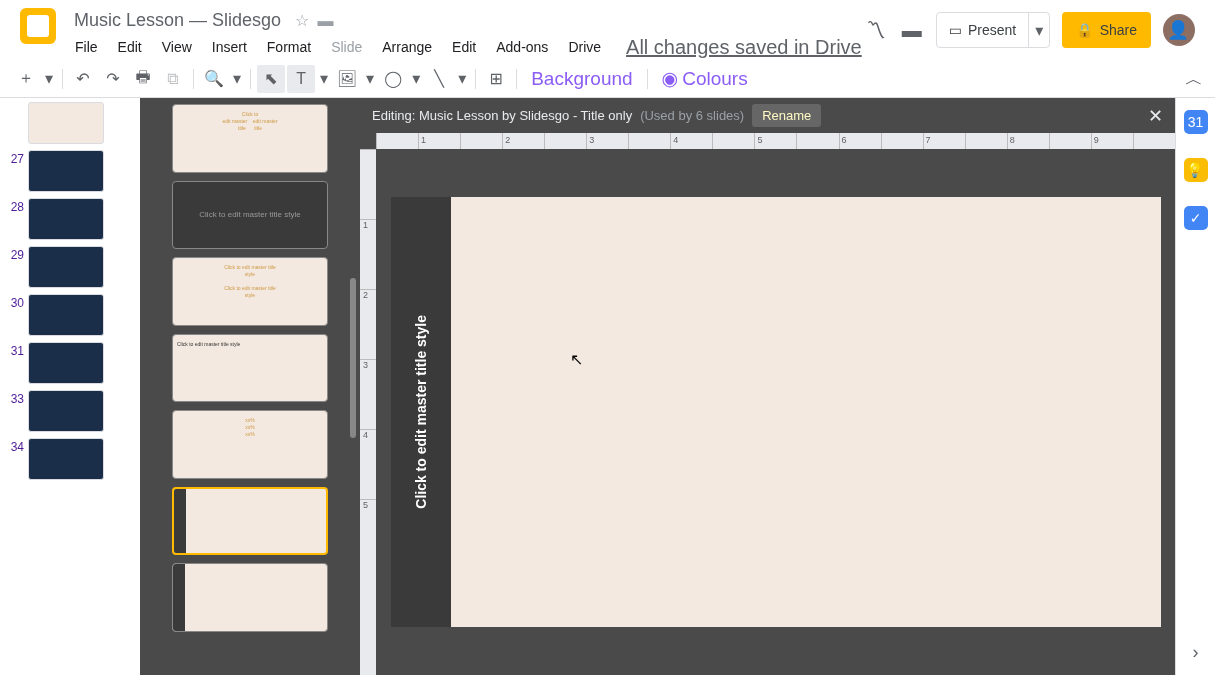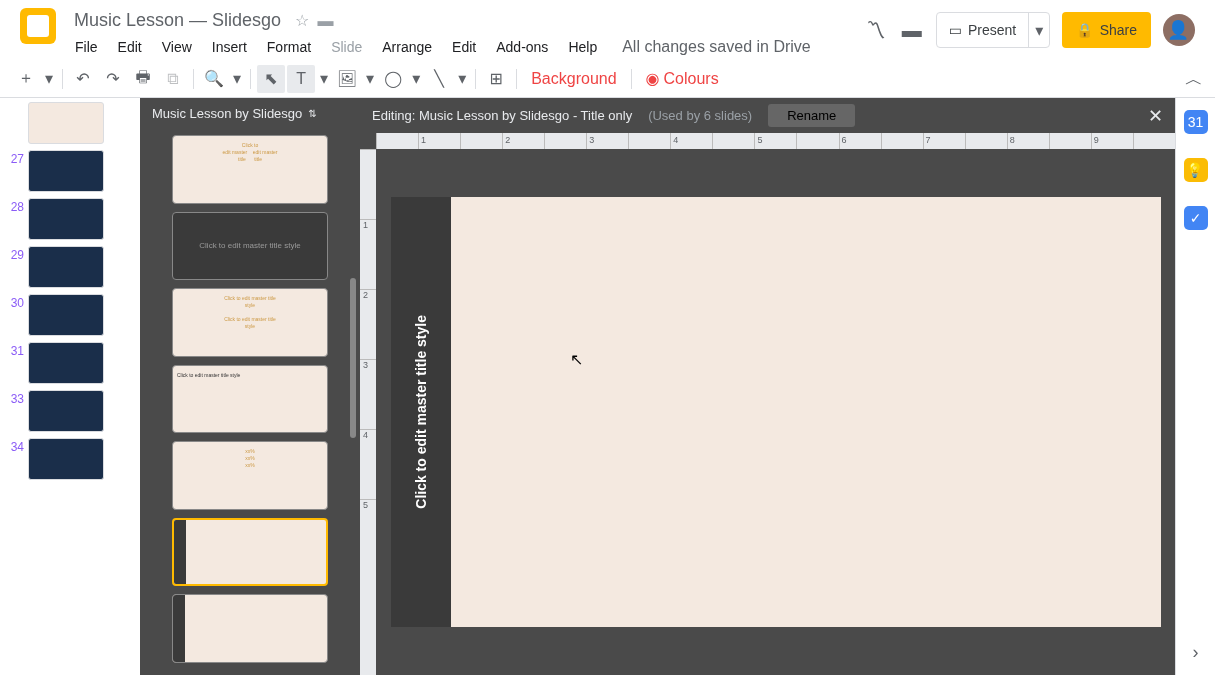--- a/index.html
+++ b/index.html
@@ -7,52 +7,52 @@
 .topbar { display: flex; padding: 8px 20px; height: 60px; }
 .logo { width: 36px; height: 36px; background: #ffba00; border-radius: 6px; display: flex; align-items: center; justify-content: center; margin-right: 12px; }
 .logo-inner { width: 22px; height: 22px; background: #fff; border-radius: 3px; }
 .doc-info { flex: 1; }
 .doc-title-row { display: flex; align-items: center; gap: 8px; }
 .doc-title { font-size: 18px; color: #5f6368; padding: 2px 6px; }
 .star-icon, .folder-icon { color: #9aa0a6; font-size: 16px; cursor: pointer; }
 .menu-row { display: flex; gap: 6px; align-items: center; margin-top: 2px; }
 .menu-item { font-size: 14px; color: #202124; padding: 4px 7px; cursor: pointer; }
 .menu-item.current { color: #9aa0a6; }
-.save-status { font-size: 16px; color: #5f6368; margin-left: 12px; cursor: pointer; }
+.save-status { font-size: 20px; color: #5f6368; text-decoration: underline; margin-left: 12px; cursor: pointer; }
 .actions { display: flex; align-items: center; gap: 12px; }
 .action-icon { width: 24px; height: 24px; display: flex; align-items: center; justify-content: center; color: #5f6368; cursor: pointer; font-size: 20px; }
 .present-btn { display: flex; align-items: center; border: 1px solid #dadce0; border-radius: 4px; height: 36px; }
 .present-main { display: flex; align-items: center; gap: 6px; padding: 0 12px; cursor: pointer; font-size: 14px; color: #3c4043; }
 .present-arrow { border-left: 1px solid #dadce0; padding: 0 6px; cursor: pointer; color: #5f6368; height: 100%; display: flex; align-items: center; }
 .share-btn { background: #ffba00; border-radius: 4px; height: 36px; display: flex; align-items: center; gap: 6px; padding: 0 14px; cursor: pointer; font-size: 14px; color: #3c4043; font-weight: 500; }
 .avatar { width: 32px; height: 32px; border-radius: 50%; background: #8d6e63; display: flex; align-items: center; justify-content: center; font-size: 18px; }
 .toolbar { display: flex; align-items: center; height: 38px; border-bottom: 1px solid #dadce0; padding: 0 12px; gap: 2px; }
 .tool-btn { min-width: 28px; height: 28px; display: flex; align-items: center; justify-content: center; cursor: pointer; color: #5f6368; font-size: 16px; border-radius: 2px; padding: 0 3px; }
 .tool-btn.active { background: #e8eaed; }
 .tool-sep { width: 1px; height: 20px; background: #dadce0; margin: 0 4px; }
-.tool-text { font-size: 16px; color: #ef4444; padding: 0 8px; cursor: pointer; display: flex; align-items: center; gap: 4px; }
+.tool-text { font-size: 19px; color: #8b5cf6; padding: 0 8px; cursor: pointer; display: flex; align-items: center; gap: 4px; }
 .tool-collapse { margin-left: auto; color: #5f6368; cursor: pointer; font-size: 18px; }
 .main { display: flex; height: 577px; }
 .left-panel { width: 140px; background: #fff; overflow-y: auto; padding: 4px; }
 .thumb-row { display: flex; align-items: flex-start; gap: 4px; margin-bottom: 6px; }
-.thumb-num { width: 20px; font-size: 12px; color: #8b5cf6; text-align: right; padding-top: 2px; }
+.thumb-num { width: 20px; font-size: 12px; color: #4c1d95; text-align: right; padding-top: 2px; }
 .thumb { width: 76px; height: 42px; border: 1px solid #dadce0; border-radius: 3px; background: #1a2e4a; }
 .thumb.light { background: #f4e9e0; border: 1px solid #dadce0; }
 .master-panel { width: 220px; background: #4a4a4a; position: relative; overflow: hidden; }
 .master-header { display: flex; align-items: center; padding: 8px 12px; color: #e8eaed; font-size: 13px; gap: 6px; }
 .master-thumbs { padding: 6px 32px; display: flex; flex-direction: column; gap: 8px; overflow-y: auto; height: 540px; }
 .master-thumb { height: 74px; border: 1px solid #888; border-radius: 4px; background: #f4e9e0; cursor: pointer; position: relative; overflow: hidden; }
 .master-thumb.dark { background: #3a3a3a; color: #999; display: flex; align-items: center; justify-content: center; font-size: 8px; text-align: center; }
 .master-thumb.selected { border: 2px solid #ffba00; }
 .master-thumb .mt-side { position: absolute; left: 0; top: 0; width: 12px; height: 100%; background: #3a3a3a; }
 .master-scroll { position: absolute; right: 4px; top: 180px; width: 6px; height: 160px; background: #888; border-radius: 3px; }
 .editor { flex: 1; background: #4a4a4a; display: flex; flex-direction: column; }
-.editor-header { display: flex; align-items: center; padding: 6px 12px; color: #e8eaed; font-size: 13px; gap: 16px; }
+.editor-header { display: flex; align-items: center; padding: 6px 12px; color: #e8eaed; font-size: 13px; gap: 8px; }
 .editor-header .used-by { color: #9aa0a6; }
-.rename-btn { background: #666; color: #000000; padding: 4px 19px; border-radius: 3px; font-size: 13px; cursor: pointer; }
+.rename-btn { background: #666; color: #fef9c3; padding: 4px 10px; border-radius: 3px; font-size: 13px; cursor: pointer; }
 .close-editor { margin-left: auto; color: #e8eaed; font-size: 18px; cursor: pointer; }
 .ruler-h { height: 16px; background: #e8eaed; position: relative; font-size: 9px; color: #5f6368; display: flex; margin-left: 16px; }
 .ruler-h .tick { flex: 1; border-left: 1px solid #bbb; position: relative; }
 .ruler-h .tick span { position: absolute; left: 2px; top: 2px; }
 .canvas-wrap { flex: 1; display: flex; }
 .ruler-v { width: 16px; background: #e8eaed; position: relative; }
 .ruler-v .vtick { height: 70px; border-top: 1px solid #bbb; font-size: 9px; color: #5f6368; padding-left: 3px; }
 .canvas-area { flex: 1; background: #4a4a4a; display: flex; align-items: center; justify-content: center; position: relative; }
 .slide-canvas { width: 770px; height: 430px; background: #f4e9e0; display: flex; }
 .slide-side { width: 60px; background: #3a3a3a; display: flex; align-items: center; justify-content: center; }
@@ -83,21 +83,21 @@
     <div class="menu-row">
       <span class="menu-item">File</span>
       <span class="menu-item">Edit</span>
       <span class="menu-item">View</span>
       <span class="menu-item">Insert</span>
       <span class="menu-item">Format</span>
       <span class="menu-item current">Slide</span>
       <span class="menu-item">Arrange</span>
       <span class="menu-item">Edit</span>
       <span class="menu-item">Add-ons</span>
-      <span class="menu-item">Help</span>
+      <span class="menu-item">Drive</span>
       <span class="save-status">All changes saved in Drive</span>
     </div>
   </div>
   <div class="actions">
     <span class="action-icon">〽</span>
     <span class="action-icon">▬</span>
     <div class="present-btn">
       <div class="present-main">
         <span>▭</span>
         <span>Present</span>
@@ -175,24 +175,20 @@
         <div class="thumb-num">33</div>
         <div class="thumb"></div>
       </div>
       <div class="thumb-row">
         <div class="thumb-num">34</div>
         <div class="thumb"></div>
       </div>
     </div>
 
   <div class="master-panel">
-    <div class="master-header">
-      <span>Music Lesson by Slidesgo</span>
-      <span style="font-size:10px;">⇅</span>
-    </div>
     <div class="master-thumbs" id="master-thumbs">
         <div class="master-thumb">
           <div class="mt-content">Click to<br>edit master &nbsp;&nbsp; edit master<br>title&nbsp;&nbsp;&nbsp;&nbsp;&nbsp;&nbsp;title</div>
         </div>
         <div class="master-thumb dark">Click to edit master title style</div>
         <div class="master-thumb">
           <div class="mt-content">Click to edit master title<br>style<br><br>Click to edit master title<br>style</div>
         </div>
         <div class="master-thumb">
           <div class="mt-content left">Click to edit master title style</div>

